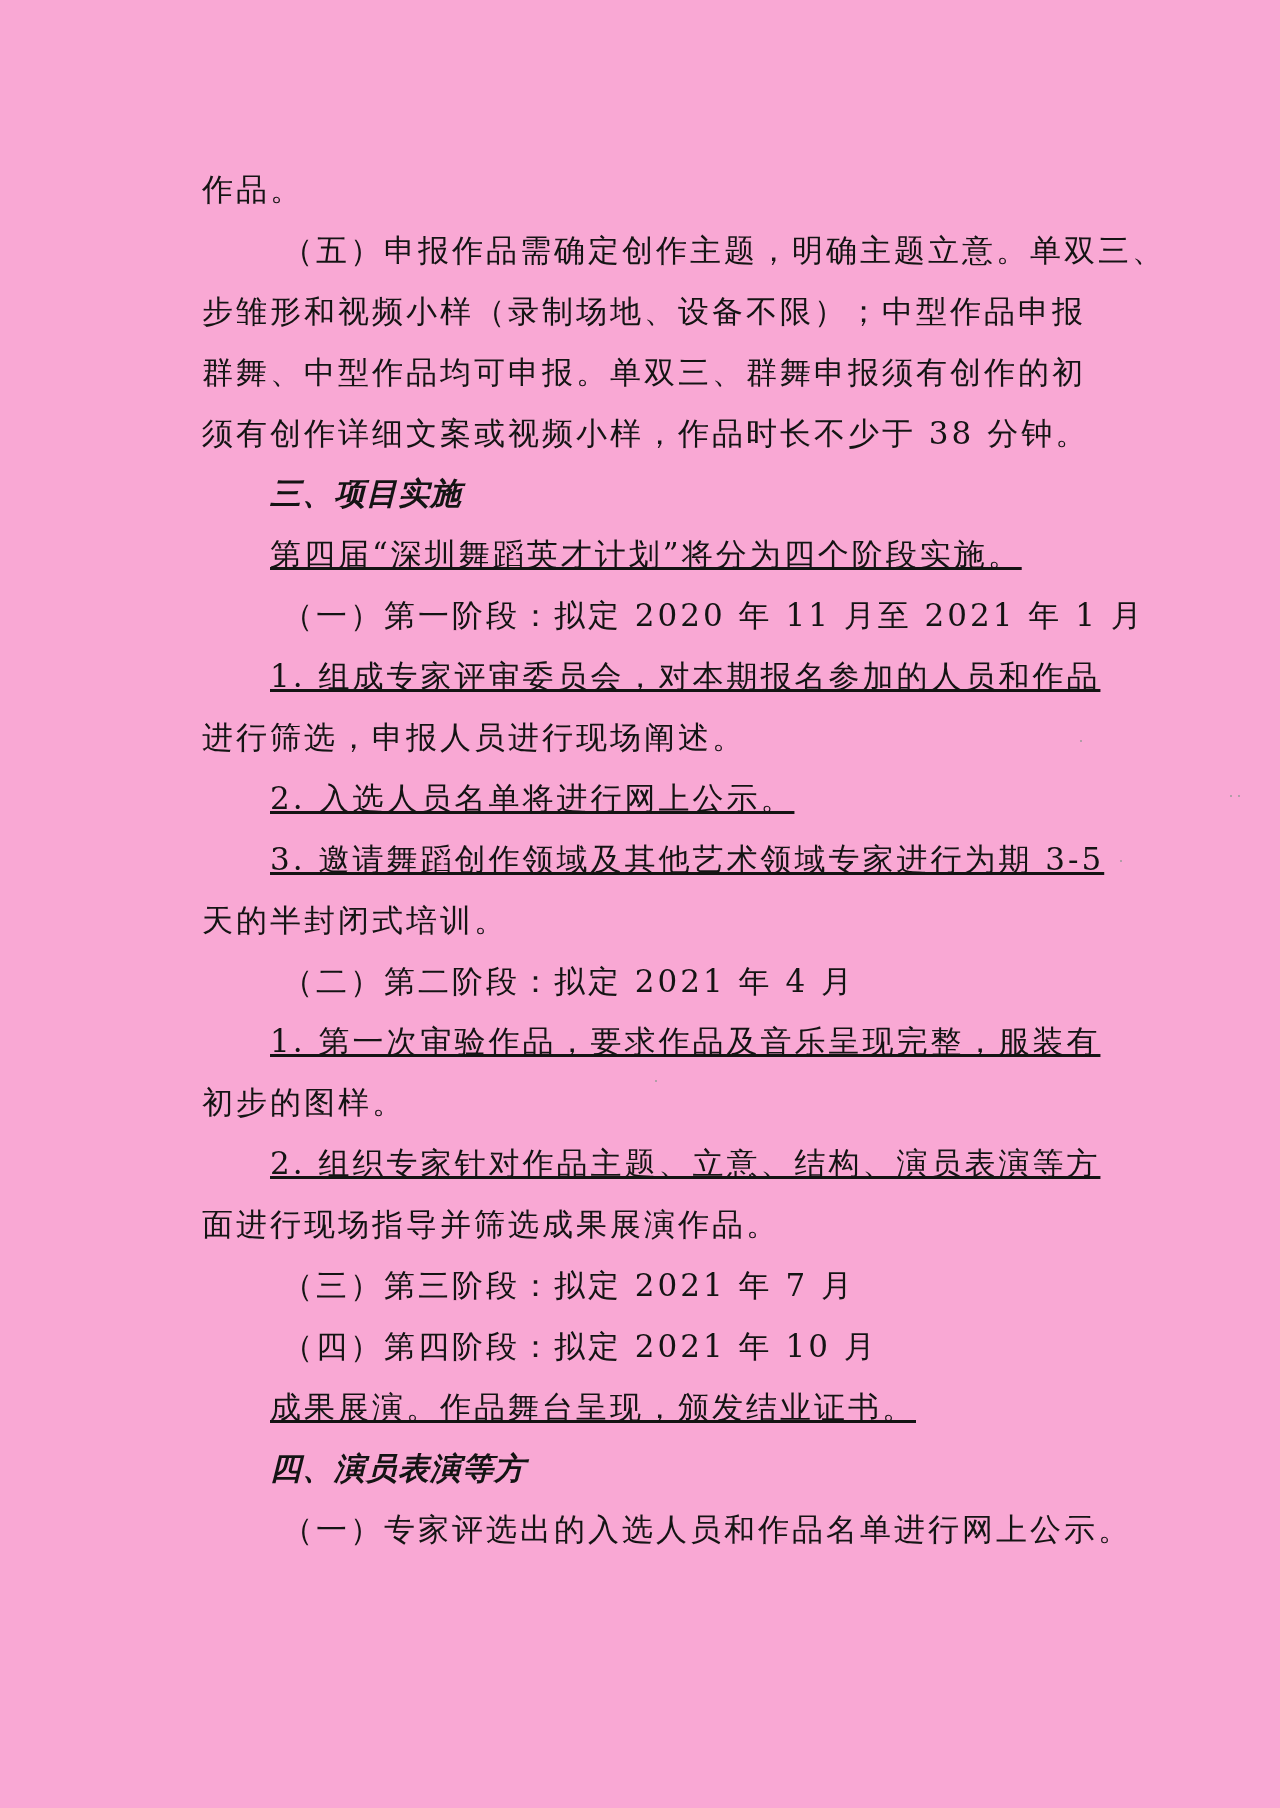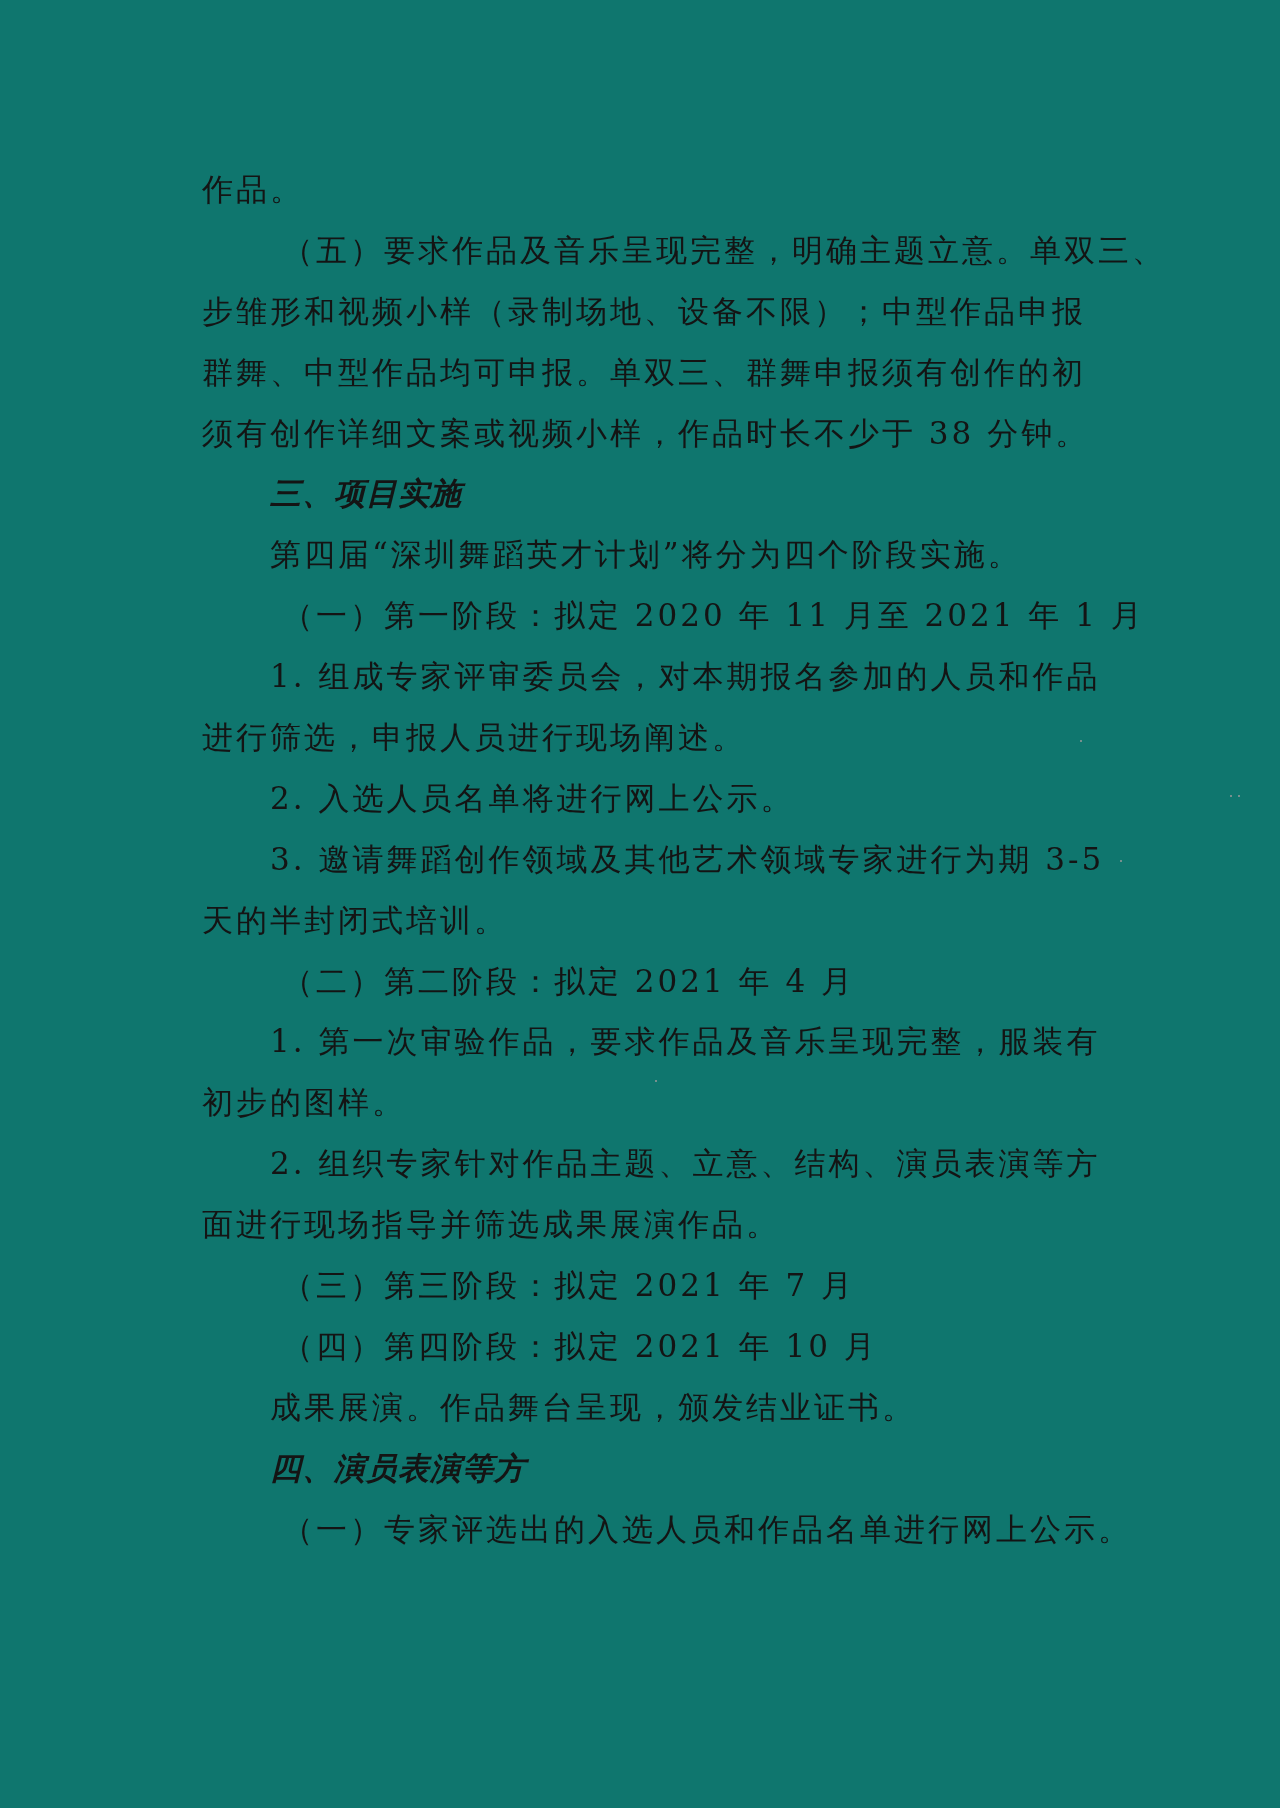--- a/index.html
+++ b/index.html
@@ -13,37 +13,37 @@
     position: relative;
     overflow: hidden;
     font-family: "DejaVu Serif", "Liberation Serif", serif;
     color: #141414;
   }
   .page {
     position: absolute;
     left: 0; top: 0;
     width: 1280px;
     height: 1808px;
-    background: #0f766e;
+    background: #f9a8d4;
   }
   .content {
     position: absolute;
     left: 202px;
     top: 159px;
     width: 930px;
   }
   .line {
     display: block;
     height: 60.9px;
     line-height: 60.9px;
     font-size: 31px;
     letter-spacing: 3px;
     white-space: nowrap;
   }
-  .indent { padding-left: 68px; }
+  .indent { padding-left: 68px; text-decoration: underline; }
   .indent-paren { padding-left: 80px; }
   .heading {
     font-family: "DejaVu Sans", "Liberation Sans", sans-serif;
     font-weight: bold;
     letter-spacing: 1px;
     padding-left: 68px;
     font-style: italic;
   }
   .speck {
     position: absolute;
@@ -51,21 +51,21 @@
     background: #9a9a9a;
     border-radius: 50%;
   }
 </style>
 </head>
 <body>
 
 <div class="page">
   <div class="content">
     <div class="line">作品。</div>
-    <div class="line indent-paren">（五）要求作品及音乐呈现完整，明确主题立意。单双三、</div>
+    <div class="line indent-paren">（五）申报作品需确定创作主题，明确主题立意。单双三、</div>
     <div class="line">步雏形和视频小样（录制场地、设备不限）；中型作品申报</div>
     <div class="line">群舞、中型作品均可申报。单双三、群舞申报须有创作的初</div>
     <div class="line">须有创作详细文案或视频小样，作品时长不少于 38 分钟。</div>
     <div class="line heading">三、项目实施</div>
     <div class="line indent">第四届“深圳舞蹈英才计划”将分为四个阶段实施。</div>
     <div class="line indent-paren">（一）第一阶段：拟定 2020 年 11 月至 2021 年 1 月</div>
     <div class="line indent">1. 组成专家评审委员会，对本期报名参加的人员和作品</div>
     <div class="line">进行筛选，申报人员进行现场阐述。</div>
     <div class="line indent">2. 入选人员名单将进行网上公示。</div>
     <div class="line indent">3. 邀请舞蹈创作领域及其他艺术领域专家进行为期 3-5</div>

